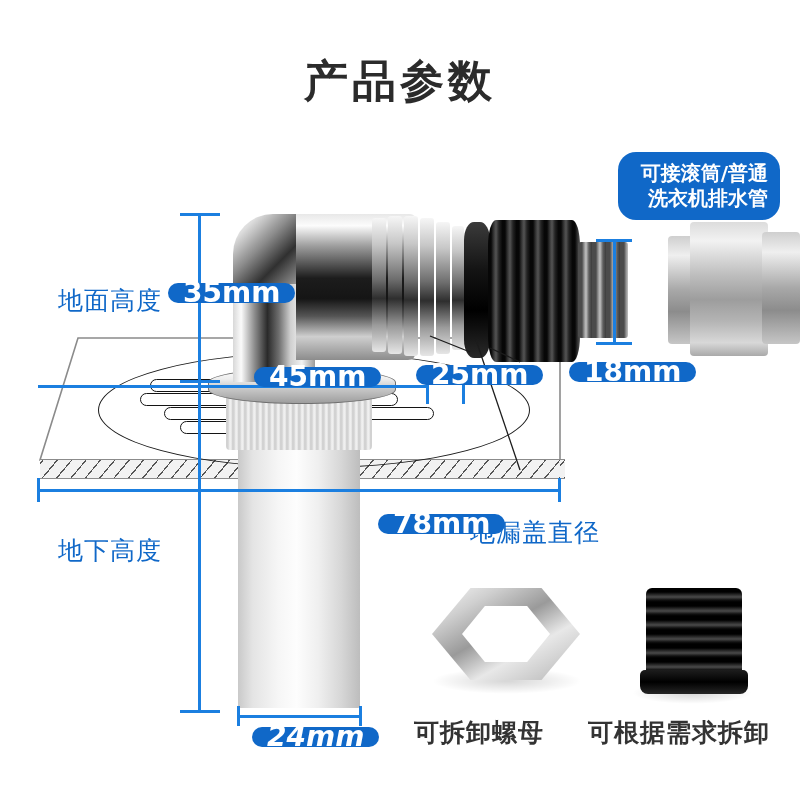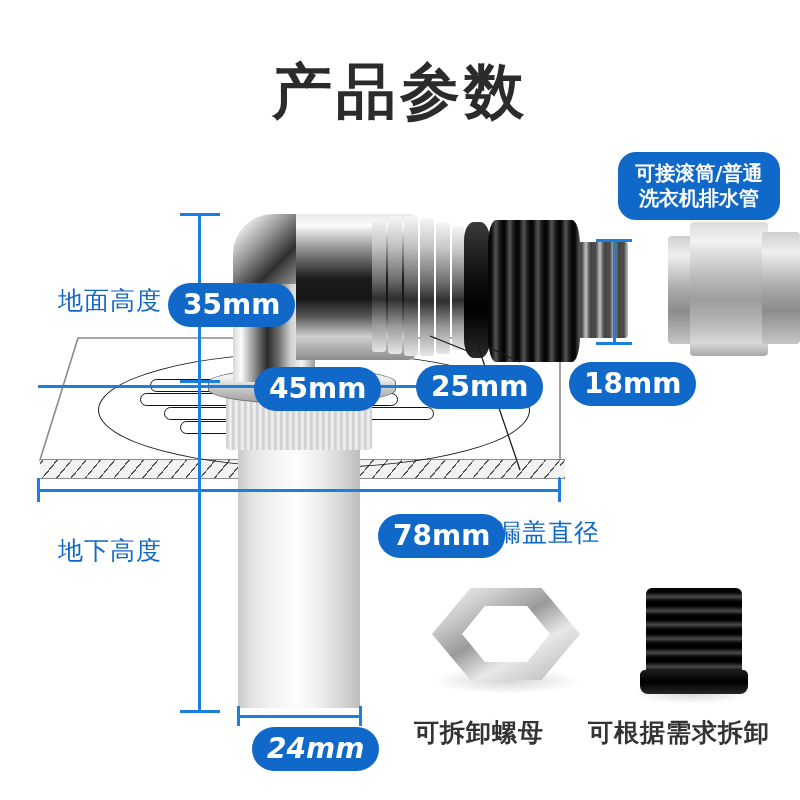--- a/index.html
+++ b/index.html
@@ -9,49 +9,49 @@
     font-family:"DejaVu Sans","Liberation Sans",sans-serif;
     overflow:hidden;
     position:relative;
   }
   #stage{position:absolute;left:0;top:0;width:800px;height:800px;}
 
   
   .title{
     position:absolute;left:0;top:52px;width:800px;
     text-align:center;
-    font-size:60px;font-weight:bold;
+    font-size:44px;font-weight:bold;
     letter-spacing:4px;
     color:#2b2b2b;
     font-family:"DejaVu Sans","Liberation Sans",sans-serif;
   }
 
   
   .pill{
     position:absolute;
     background:#1068c8;
     color:#ffffff;
     border-radius:999px;
     font-weight:bold;
     text-align:center;
     white-space:nowrap;
     line-height:1;
     display:flex;align-items:center;justify-content:center;
     box-sizing:border-box;
   }
-  .pill-dim{font-size:28px;height:44px;padding:0 15px;letter-spacing:0px;}
+  .pill-dim{font-size:28px;height:20px;padding:0 15px;letter-spacing:0px;}
 
   .badge-multi{
     position:absolute;
     background:#1068c8;
     color:#fff;
     border-radius:18px;
     font-size:20px;font-weight:bold;
     line-height:1.25;
-    text-align:center;
+    text-align:right;
     padding:9px 12px;
     white-space:pre-line;
     box-sizing:border-box;
   }
 
   
   .cn-label{
     position:absolute;
     color:#1068c8;
     font-size:25px;

